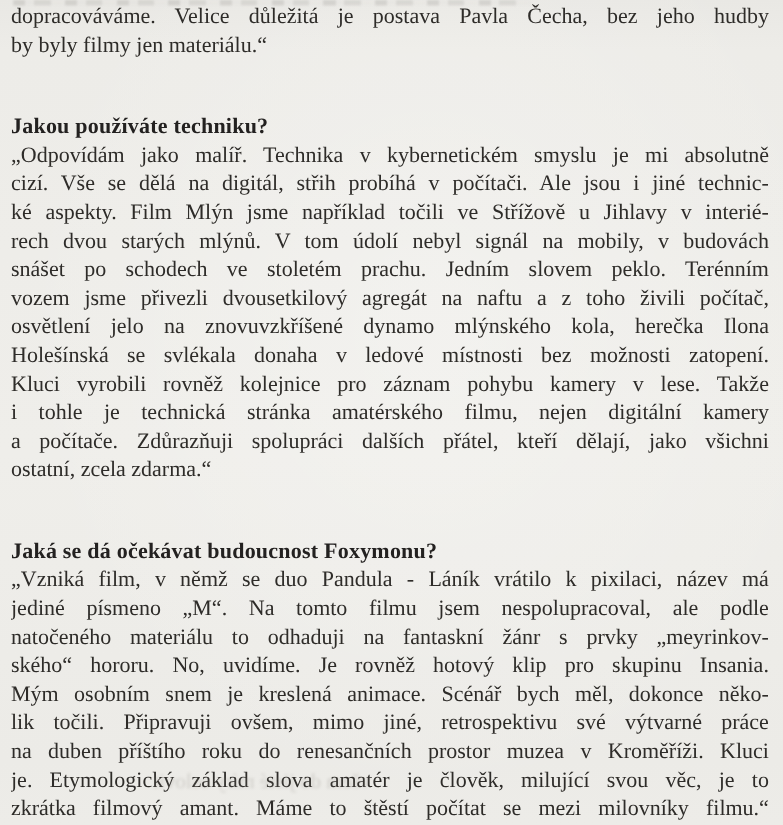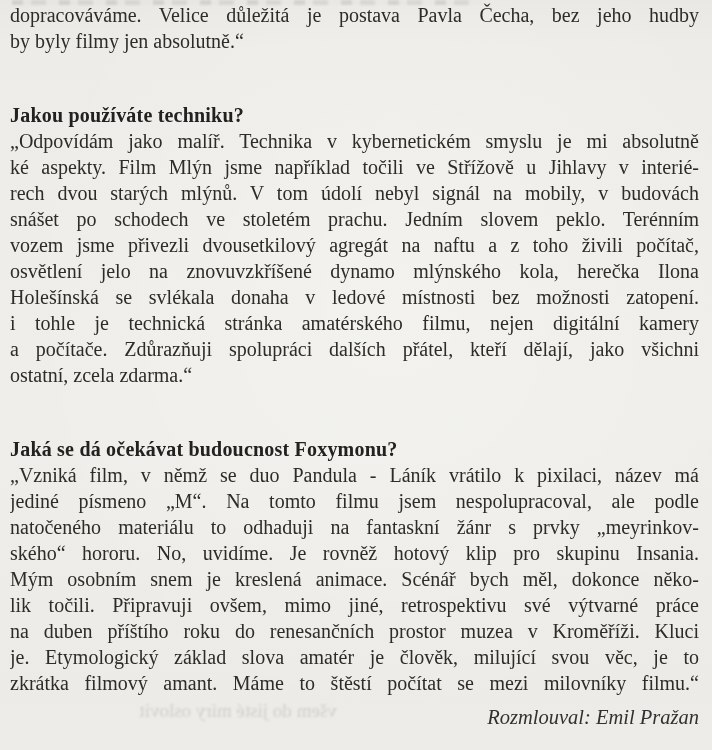--- a/index.html
+++ b/index.html
@@ -93,29 +93,31 @@
     pointer-events: none;
   }
 </style>
 </head>
 <body>
 
 <div class="page">
   <div class="cut-line-top"></div>
   <div class="text-column" id="text-column">
       <div class="line">dopracováváme. Velice důležitá je postava Pavla Čecha, bez jeho hudby</div>
-      <div class="line left">by byly filmy jen absolutně.“</div>
+      <div class="line left">by byly filmy jen materiálu.“</div>
       <div class="line heading">Jakou používáte techniku?</div>
       <div class="line">„Odpovídám jako malíř. Technika v kybernetickém smyslu je mi absolutně</div>
+      <div class="line">cizí. Vše se dělá na digitál, střih probíhá v počítači. Ale jsou i jiné technic-</div>
       <div class="line">ké aspekty. Film Mlýn jsme například točili ve Střížově u Jihlavy v interié-</div>
       <div class="line">rech dvou starých mlýnů. V tom údolí nebyl signál na mobily, v budovách</div>
       <div class="line">snášet po schodech ve stoletém prachu. Jedním slovem peklo. Terénním</div>
       <div class="line">vozem jsme přivezli dvousetkilový agregát na naftu a z toho živili počítač,</div>
       <div class="line">osvětlení jelo na znovuvzkříšené dynamo mlýnského kola, herečka Ilona</div>
       <div class="line">Holešínská se svlékala donaha v ledové místnosti bez možnosti zatopení.</div>
+      <div class="line">Kluci vyrobili rovněž kolejnice pro záznam pohybu kamery v lese. Takže</div>
       <div class="line">i tohle je technická stránka amatérského filmu, nejen digitální kamery</div>
       <div class="line">a počítače. Zdůrazňuji spolupráci dalších přátel, kteří dělají, jako všichni</div>
       <div class="line left">ostatní, zcela zdarma.“</div>
       <div class="line heading">Jaká se dá očekávat budoucnost Foxymonu?</div>
       <div class="line">„Vzniká film, v němž se duo Pandula - Láník vrátilo k pixilaci, název má</div>
       <div class="line">jediné písmeno „M“. Na tomto filmu jsem nespolupracoval, ale podle</div>
       <div class="line">natočeného materiálu to odhaduji na fantaskní žánr s prvky „meyrinkov-</div>
       <div class="line">ského“ hororu. No, uvidíme. Je rovněž hotový klip pro skupinu Insania.</div>
       <div class="line">Mým osobním snem je kreslená animace. Scénář bych měl, dokonce něko-</div>
       <div class="line">lik točili. Připravuji ovšem, mimo jiné, retrospektivu své výtvarné práce</div>

